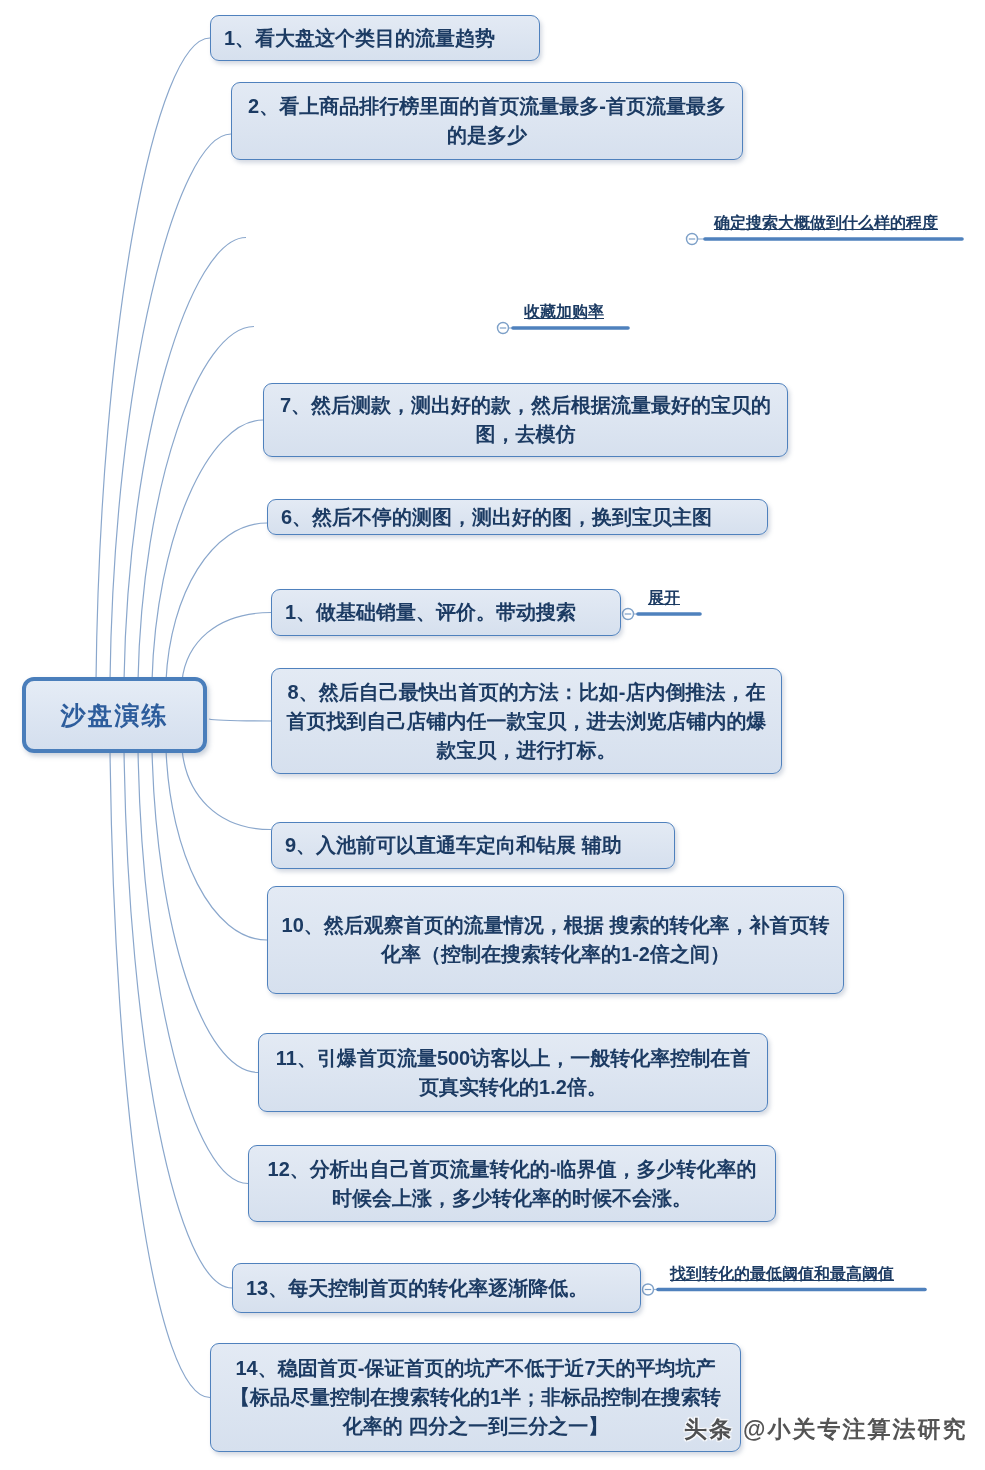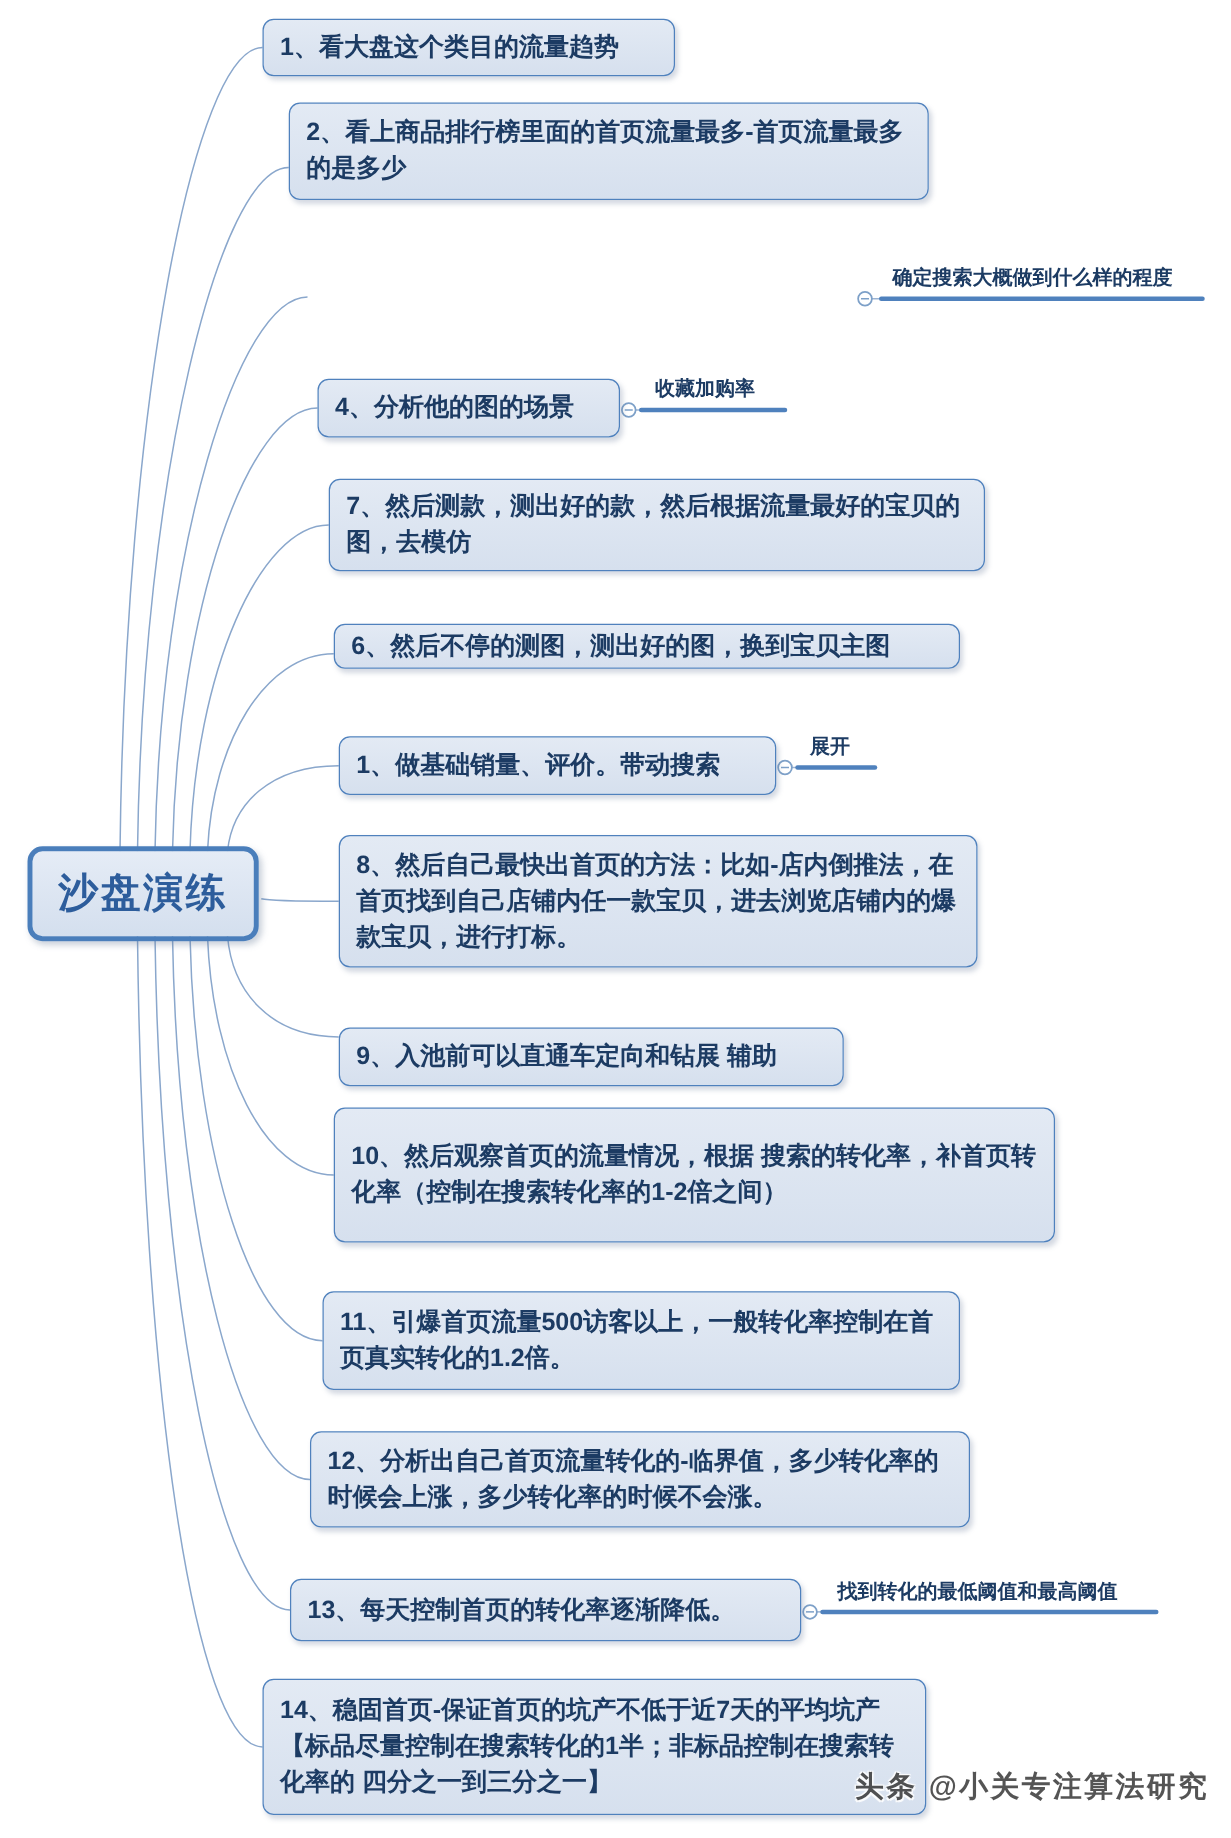--- a/index.html
+++ b/index.html
@@ -13,33 +13,33 @@
   #links .minus{stroke:#7da0c8;stroke-width:1.2px;}
   #links .thinlink{stroke:#9ab3d2;stroke-width:1.2px;}
   #links .underline{stroke:#4f81bd;stroke-width:3.6px;stroke-linecap:round;}
   .node{
     position:absolute;z-index:2;box-sizing:border-box;
     background:linear-gradient(180deg,#e3eaf4 0%,#d6e0ee 100%);
     border:1.8px solid #4f81bd;border-radius:9px;
     box-shadow:2px 3px 4px rgba(100,120,150,.28);
     display:flex;align-items:center;
     padding:16px 13px;
-    font-size:20px;font-weight:600;color:#1c3b63;line-height:29px;
+    font-size:20px;font-weight:600;color:#1c3b63;line-height:29px;text-align:center;
   }
   .root-node{
     position:absolute;z-index:3;box-sizing:border-box;
     background:linear-gradient(180deg,#e5ecf6 0%,#d4dfee 100%);
     border:4px solid #4a7ebb;border-radius:12px;
     box-shadow:2px 3px 5px rgba(100,120,150,.35);
     display:flex;align-items:center;justify-content:center;
-    font-size:32px;font-weight:bold;color:#2d5d9c;letter-spacing:2px;
+    font-size:25px;font-weight:bold;color:#2d5d9c;letter-spacing:2px;
   }
   .ann-label{
     position:absolute;z-index:2;white-space:nowrap;
-    font-size:16px;font-weight:600;color:#1c3b63;line-height:22px;height:22px;
+    font-size:16px;font-weight:600;color:#1c3b63;line-height:22px;height:22px;text-decoration:underline;
   }
   .watermark{
     position:absolute;z-index:5;display:flex;gap:9px;white-space:nowrap;
     font-size:23px;font-weight:bold;color:#3d3d3d;letter-spacing:2px;opacity:.88;
     text-shadow:-1px -1px 0 #fff,1px -1px 0 #fff,-1px 1px 0 #fff,1px 1px 0 #fff,0 0 3px #fff;
   }
 </style>
 </head>
 <body>
 
@@ -88,23 +88,20 @@
 
     <div class="node" style="left: 210px; top: 15px; width: 330px; height: 46px;">
       <span class="node-label">1、看大盘这个类目的流量趋势</span>
     </div>
 
     <div class="node" style="left: 231px; top: 82px; width: 512px; height: 78px;">
       <span class="node-label">2、看上商品排行榜里面的首页流量最多-首页流量最多的是多少</span>
     </div>
 
   <div class="ann-label" style="left: 714px; top: 212px;">确定搜索大概做到什么样的程度</div>
-    <div class="node" style="left: 254px; top: 303px; width: 242px; height: 47px;">
-      <span class="node-label">4、分析他的图的场景</span>
-    </div>
   <div class="ann-label" style="left: 524px; top: 301px;">收藏加购率</div>
     <div class="node" style="left: 263px; top: 383px; width: 525px; height: 74px;">
       <span class="node-label">7、然后测款，测出好的款，然后根据流量最好的宝贝的图，去模仿</span>
     </div>
 
     <div class="node" style="left: 267px; top: 499px; width: 501px; height: 36px;">
       <span class="node-label">6、然后不停的测图，测出好的图，换到宝贝主图</span>
     </div>
 
     <div class="node" style="left: 271px; top: 589px; width: 350px; height: 47px;">

